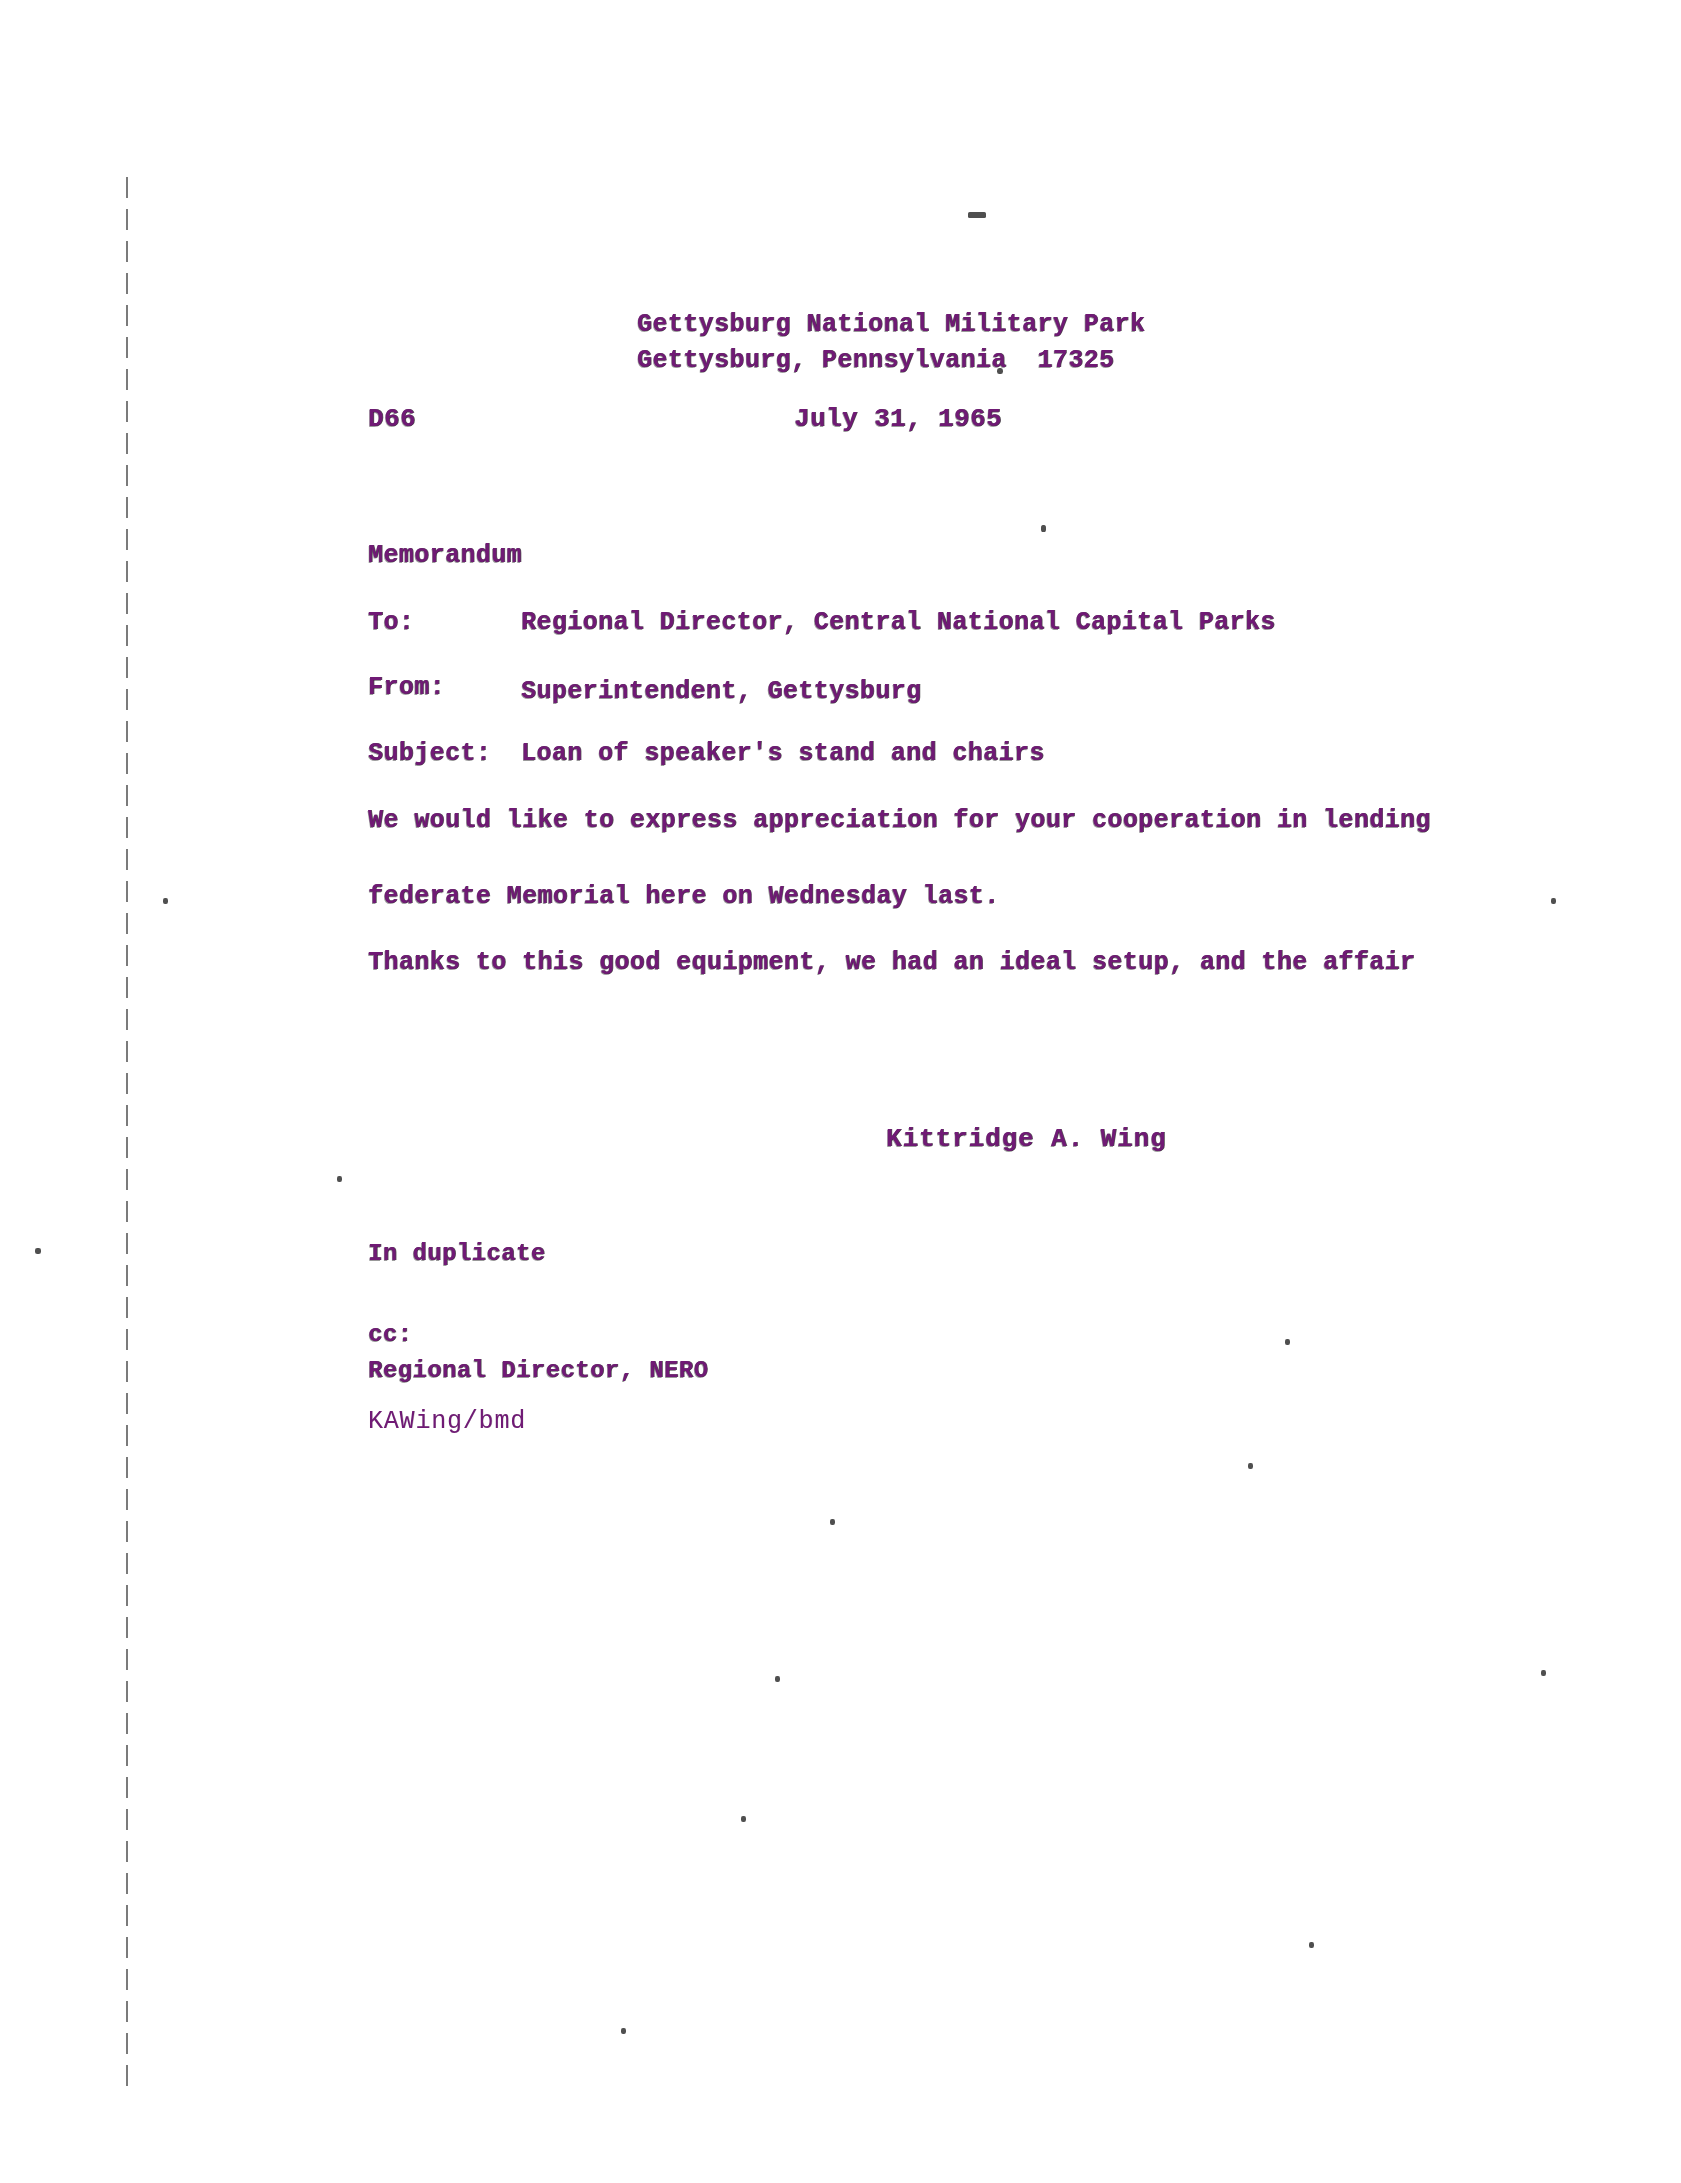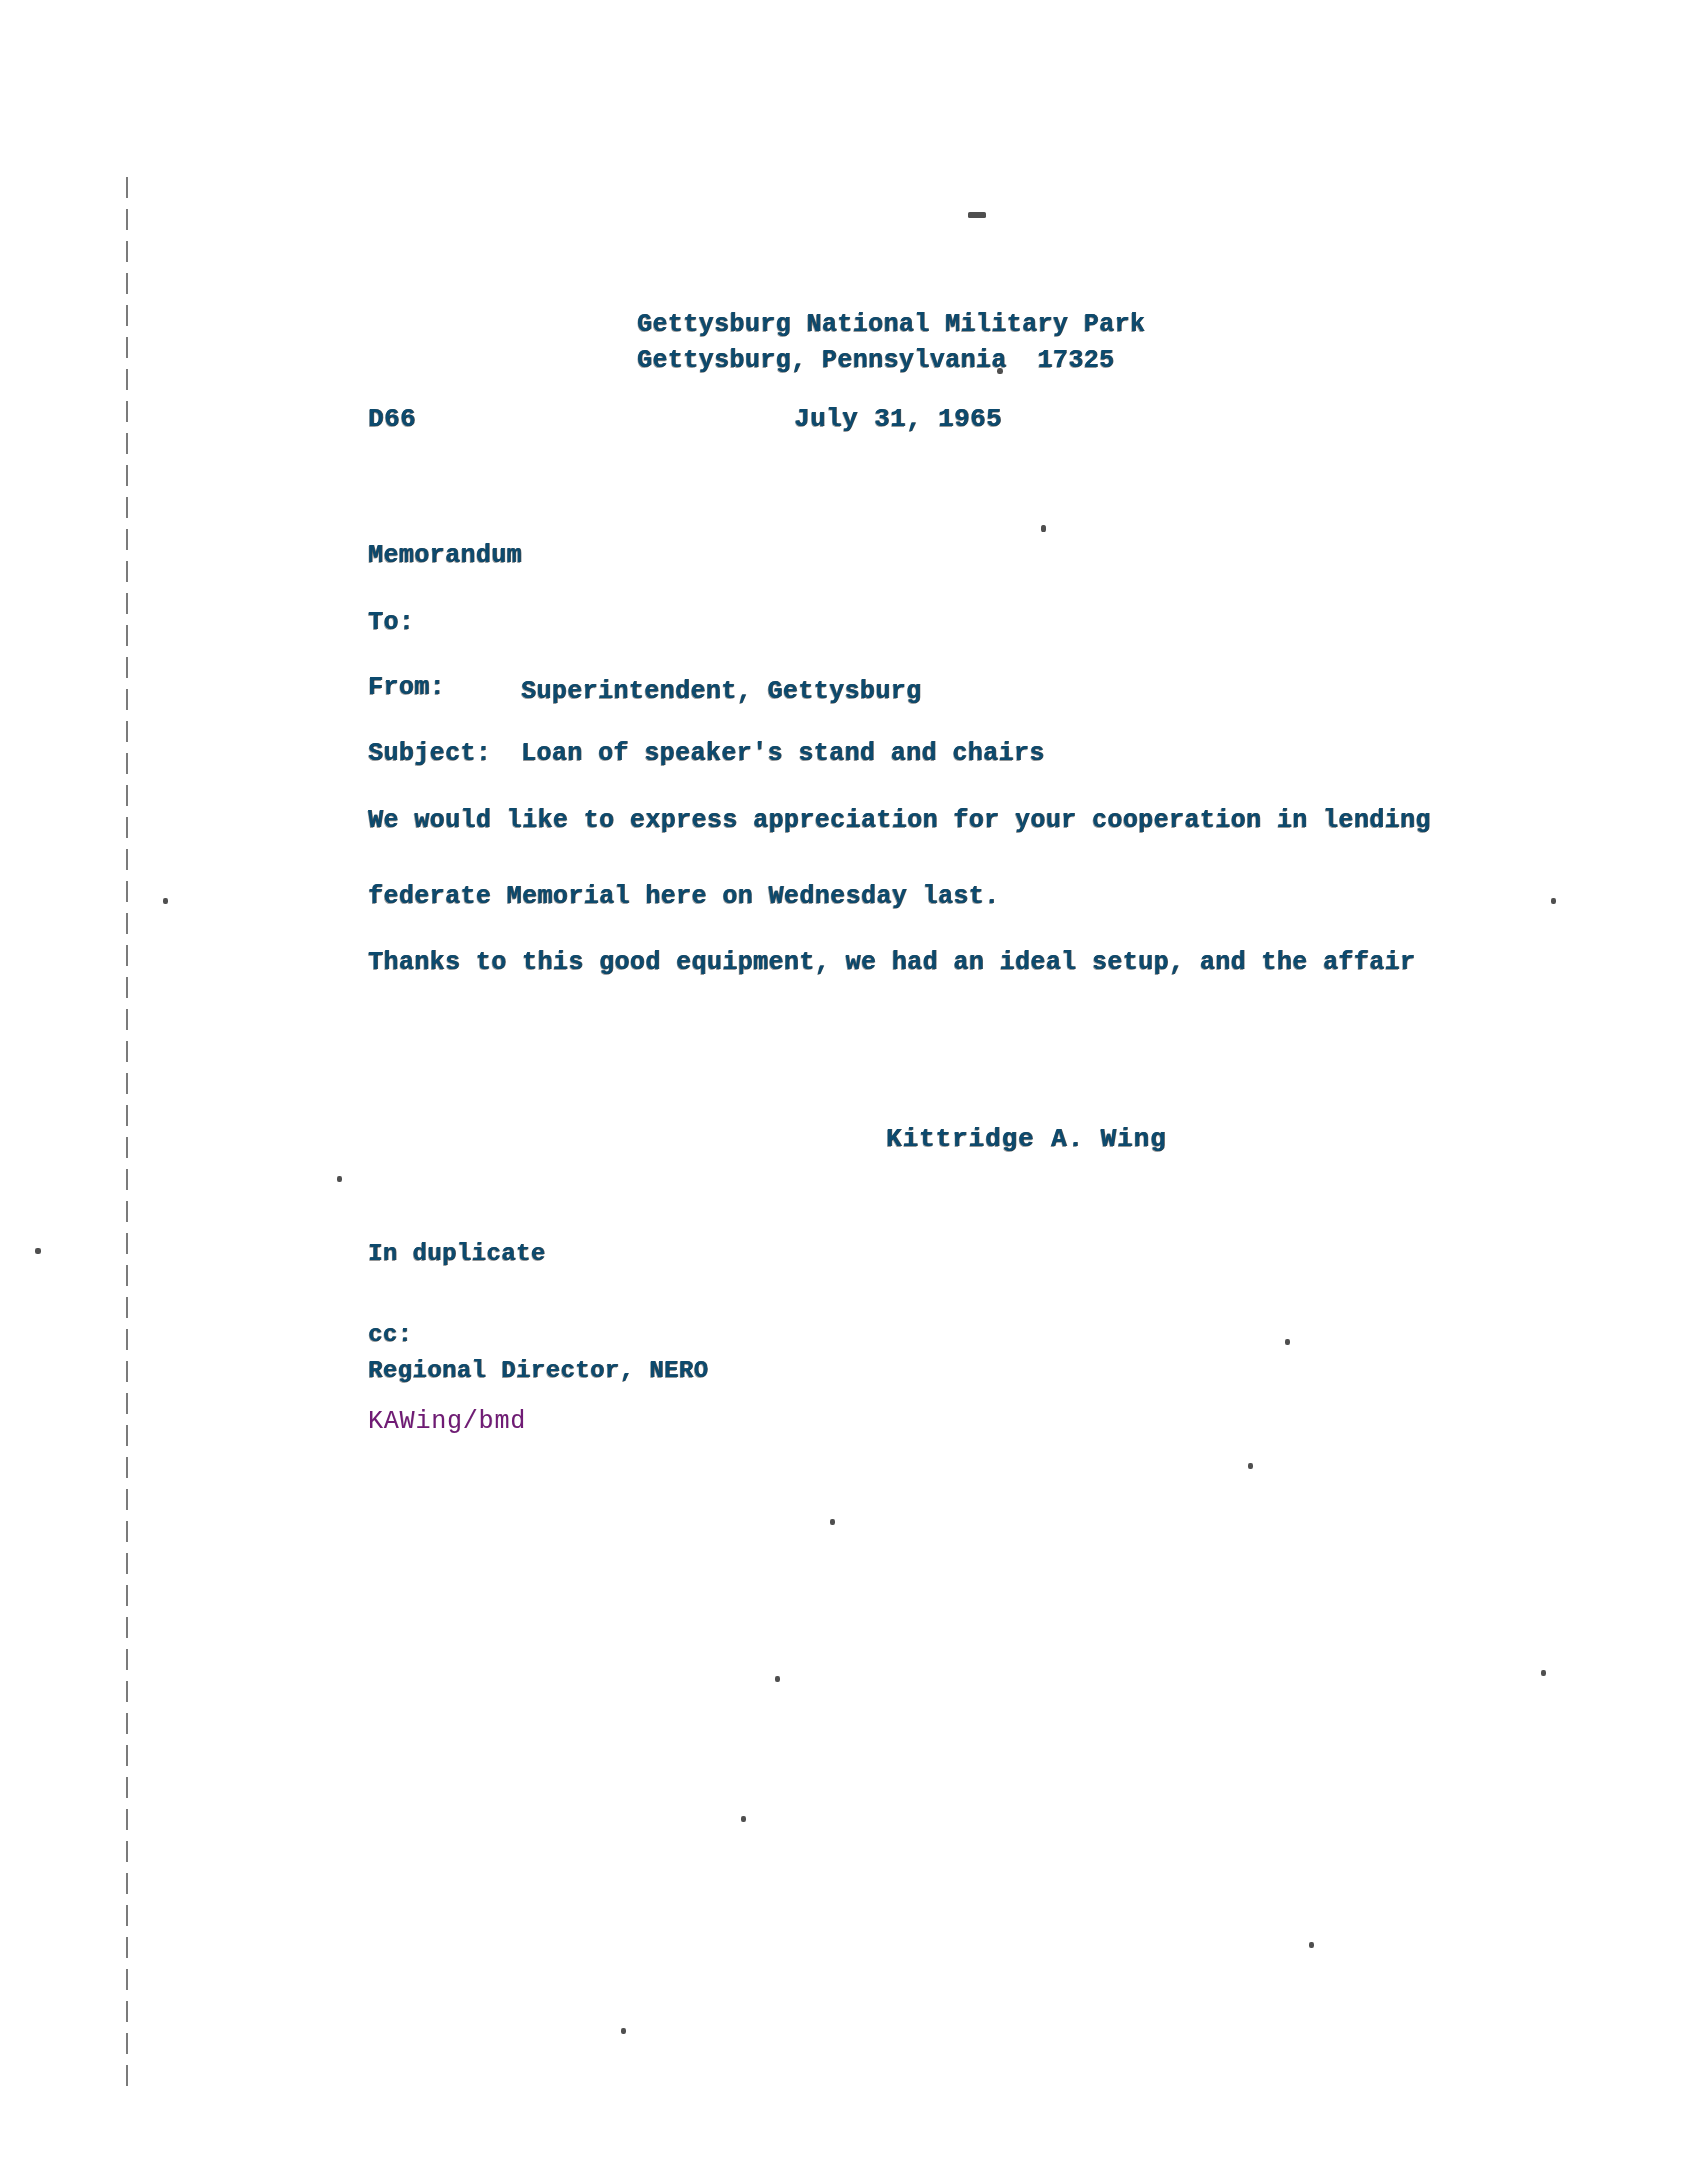--- a/index.html
+++ b/index.html
@@ -43,21 +43,21 @@
     opacity: .78;
   }
 
   
   .typed {
     position: absolute;
     white-space: pre;
     font-family: "Liberation Mono", "DejaVu Sans Mono", monospace;
     font-weight: 700;
     letter-spacing: 0.4px;
-    color: #0c4a6e;
+    color: #701a75;
     text-shadow:
        0.7px 0 0 rgba(0,0,0,.55),
       -0.6px 0.5px 0 rgba(0,0,0,.40),
        0.4px -0.4px 0 rgba(0,0,0,.30);
   }
 
   .letterhead      { font-size: 25px; line-height: 37px; }
   .filecode        { font-size: 26px; }
   .datum           { font-size: 26px; }
   .memo-word       { font-size: 25px; }
@@ -101,20 +101,21 @@
 
   <div class="typed letterhead" style="left:637px; top:306px;">Gettysburg National Military Park</div>
   <div class="typed letterhead" style="left:637px; top:342px;">Gettysburg, Pennsylvania  17325</div>
 
   <div class="typed filecode" style="left:368px; top:404px;">D66</div>
   <div class="typed datum" style="left:794px; top:404px;">July 31, 1965</div>
 
   <div class="typed memo-word" style="left:368px; top:541px;">Memorandum</div>
 
   <div class="typed field-label" style="left:368px; top:608px;">To:</div>
+  <div class="typed field-value" style="left:521px; top:608px;">Regional Director, Central National Capital Parks</div>
 
   <div class="typed field-label" style="left:368px; top:673px;">From:</div>
   <div class="typed field-value" style="left:521px; top:677px;">Superintendent, Gettysburg</div>
 
   <div class="typed field-label" style="left:368px; top:739px;">Subject:</div>
   <div class="typed field-value" style="left:521px; top:739px;">Loan of speaker's stand and chairs</div>
 
   <div class="typed body-para" style="left:368px; top:804px;">We would like to express appreciation for your cooperation in lending</div>
   <div class="typed body-para" style="left:368px; top:880px;">federate Memorial here on Wednesday last.</div>
 

